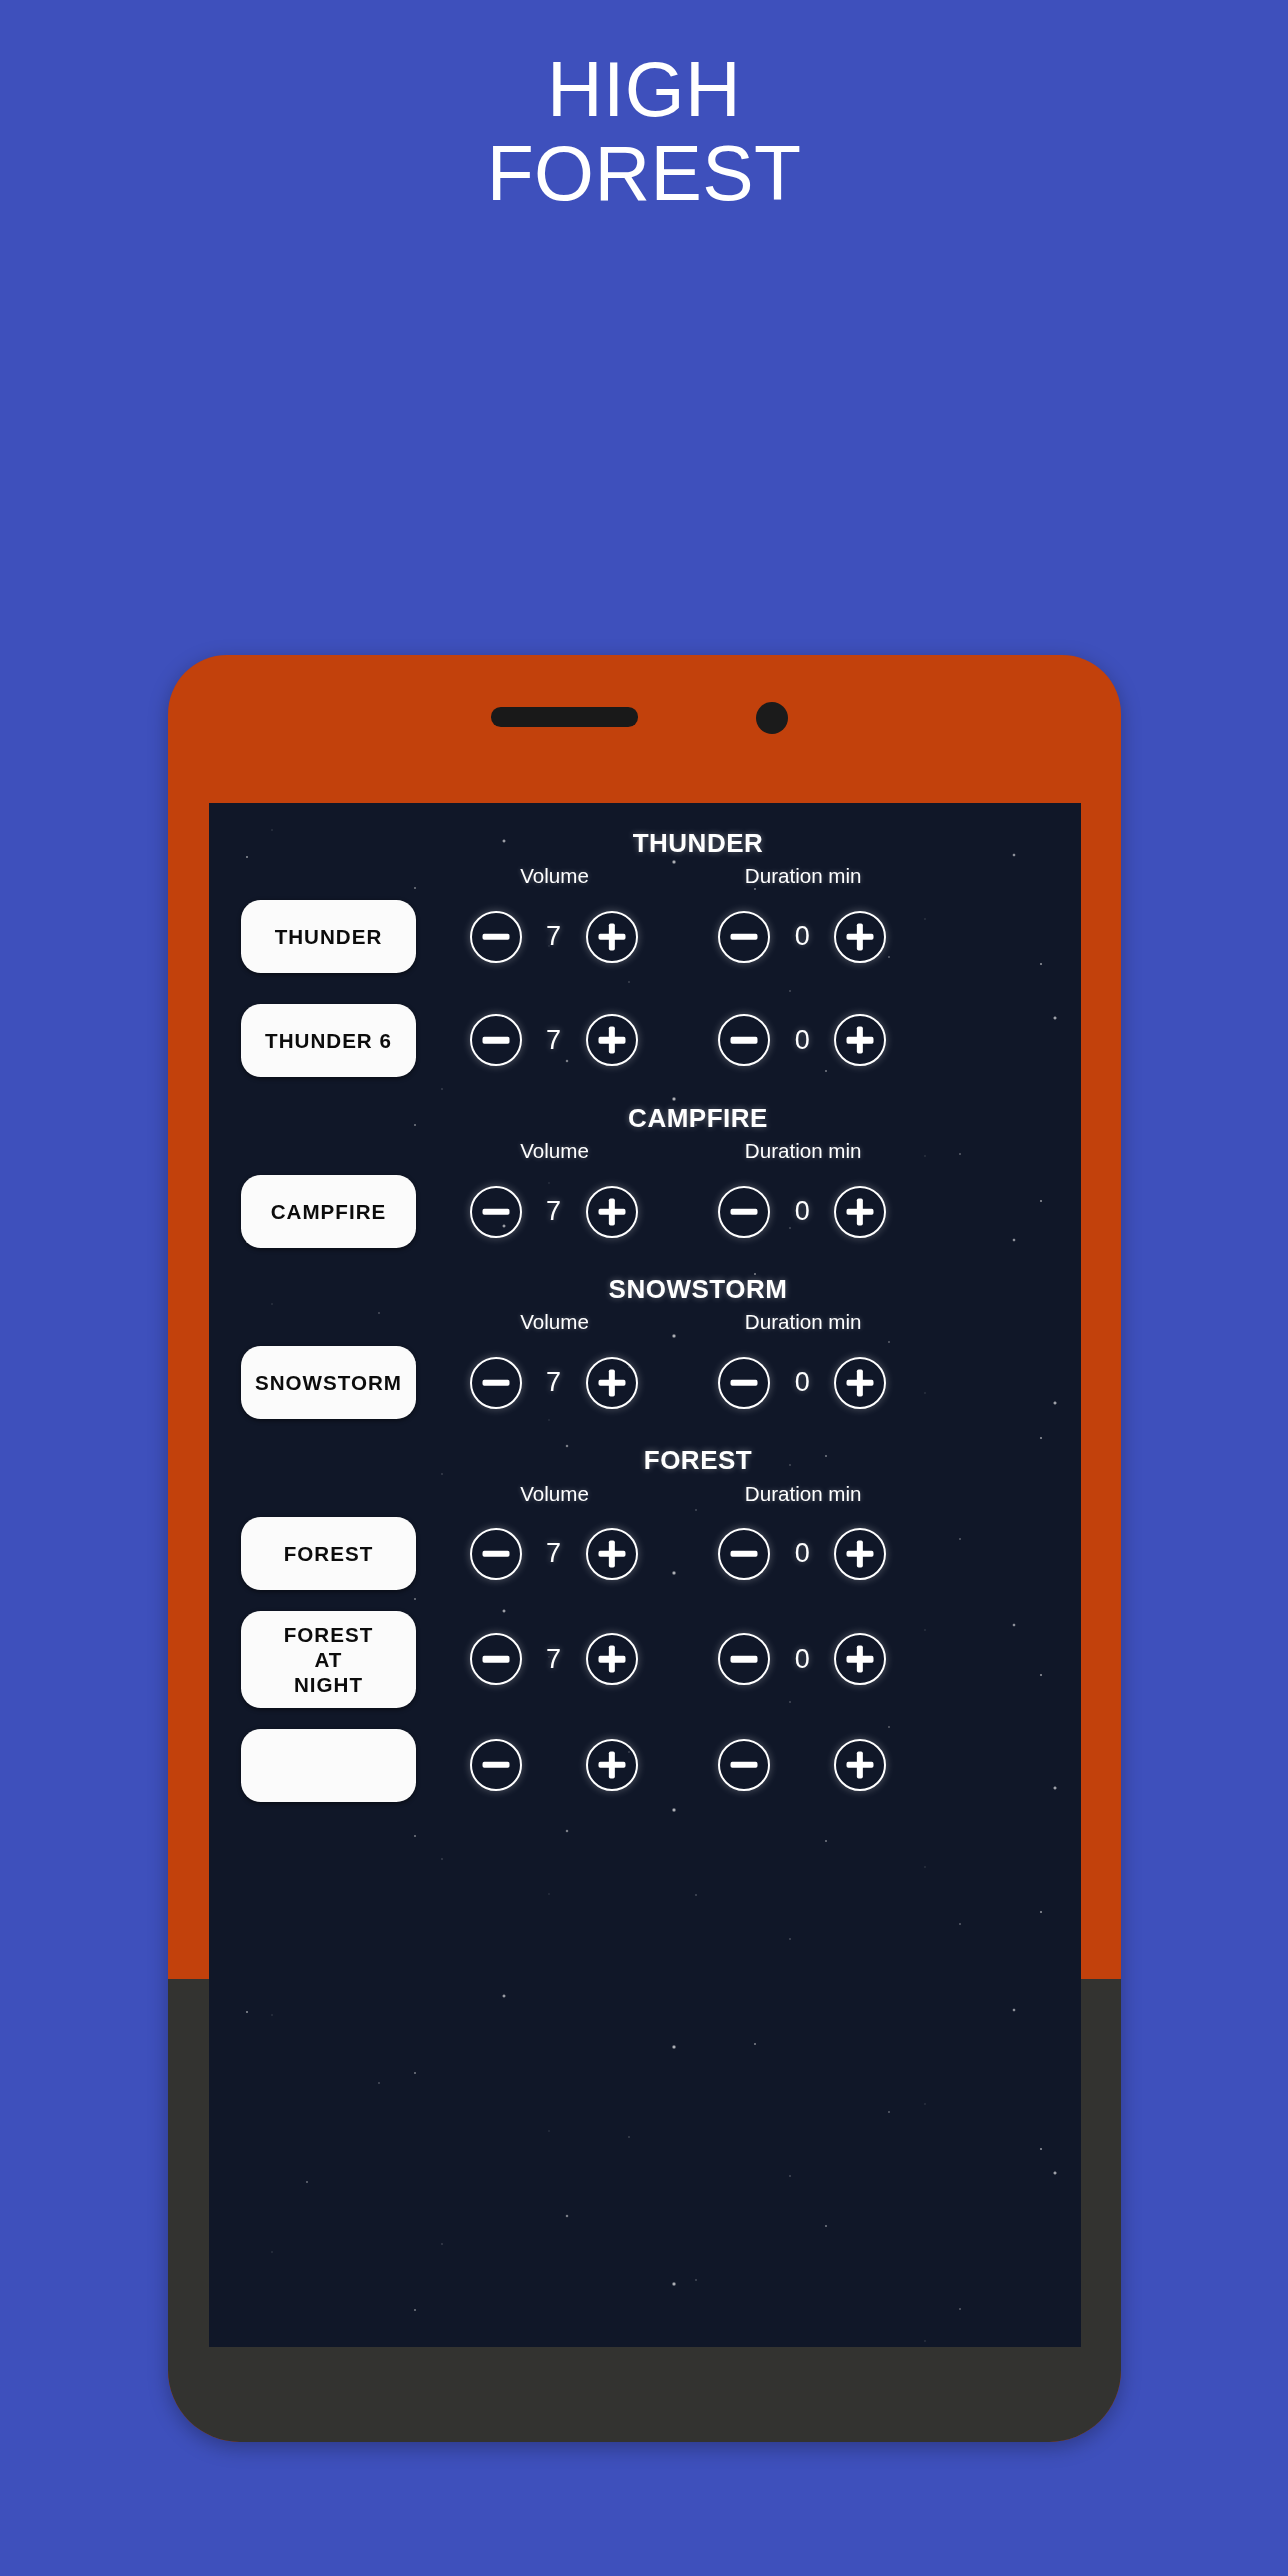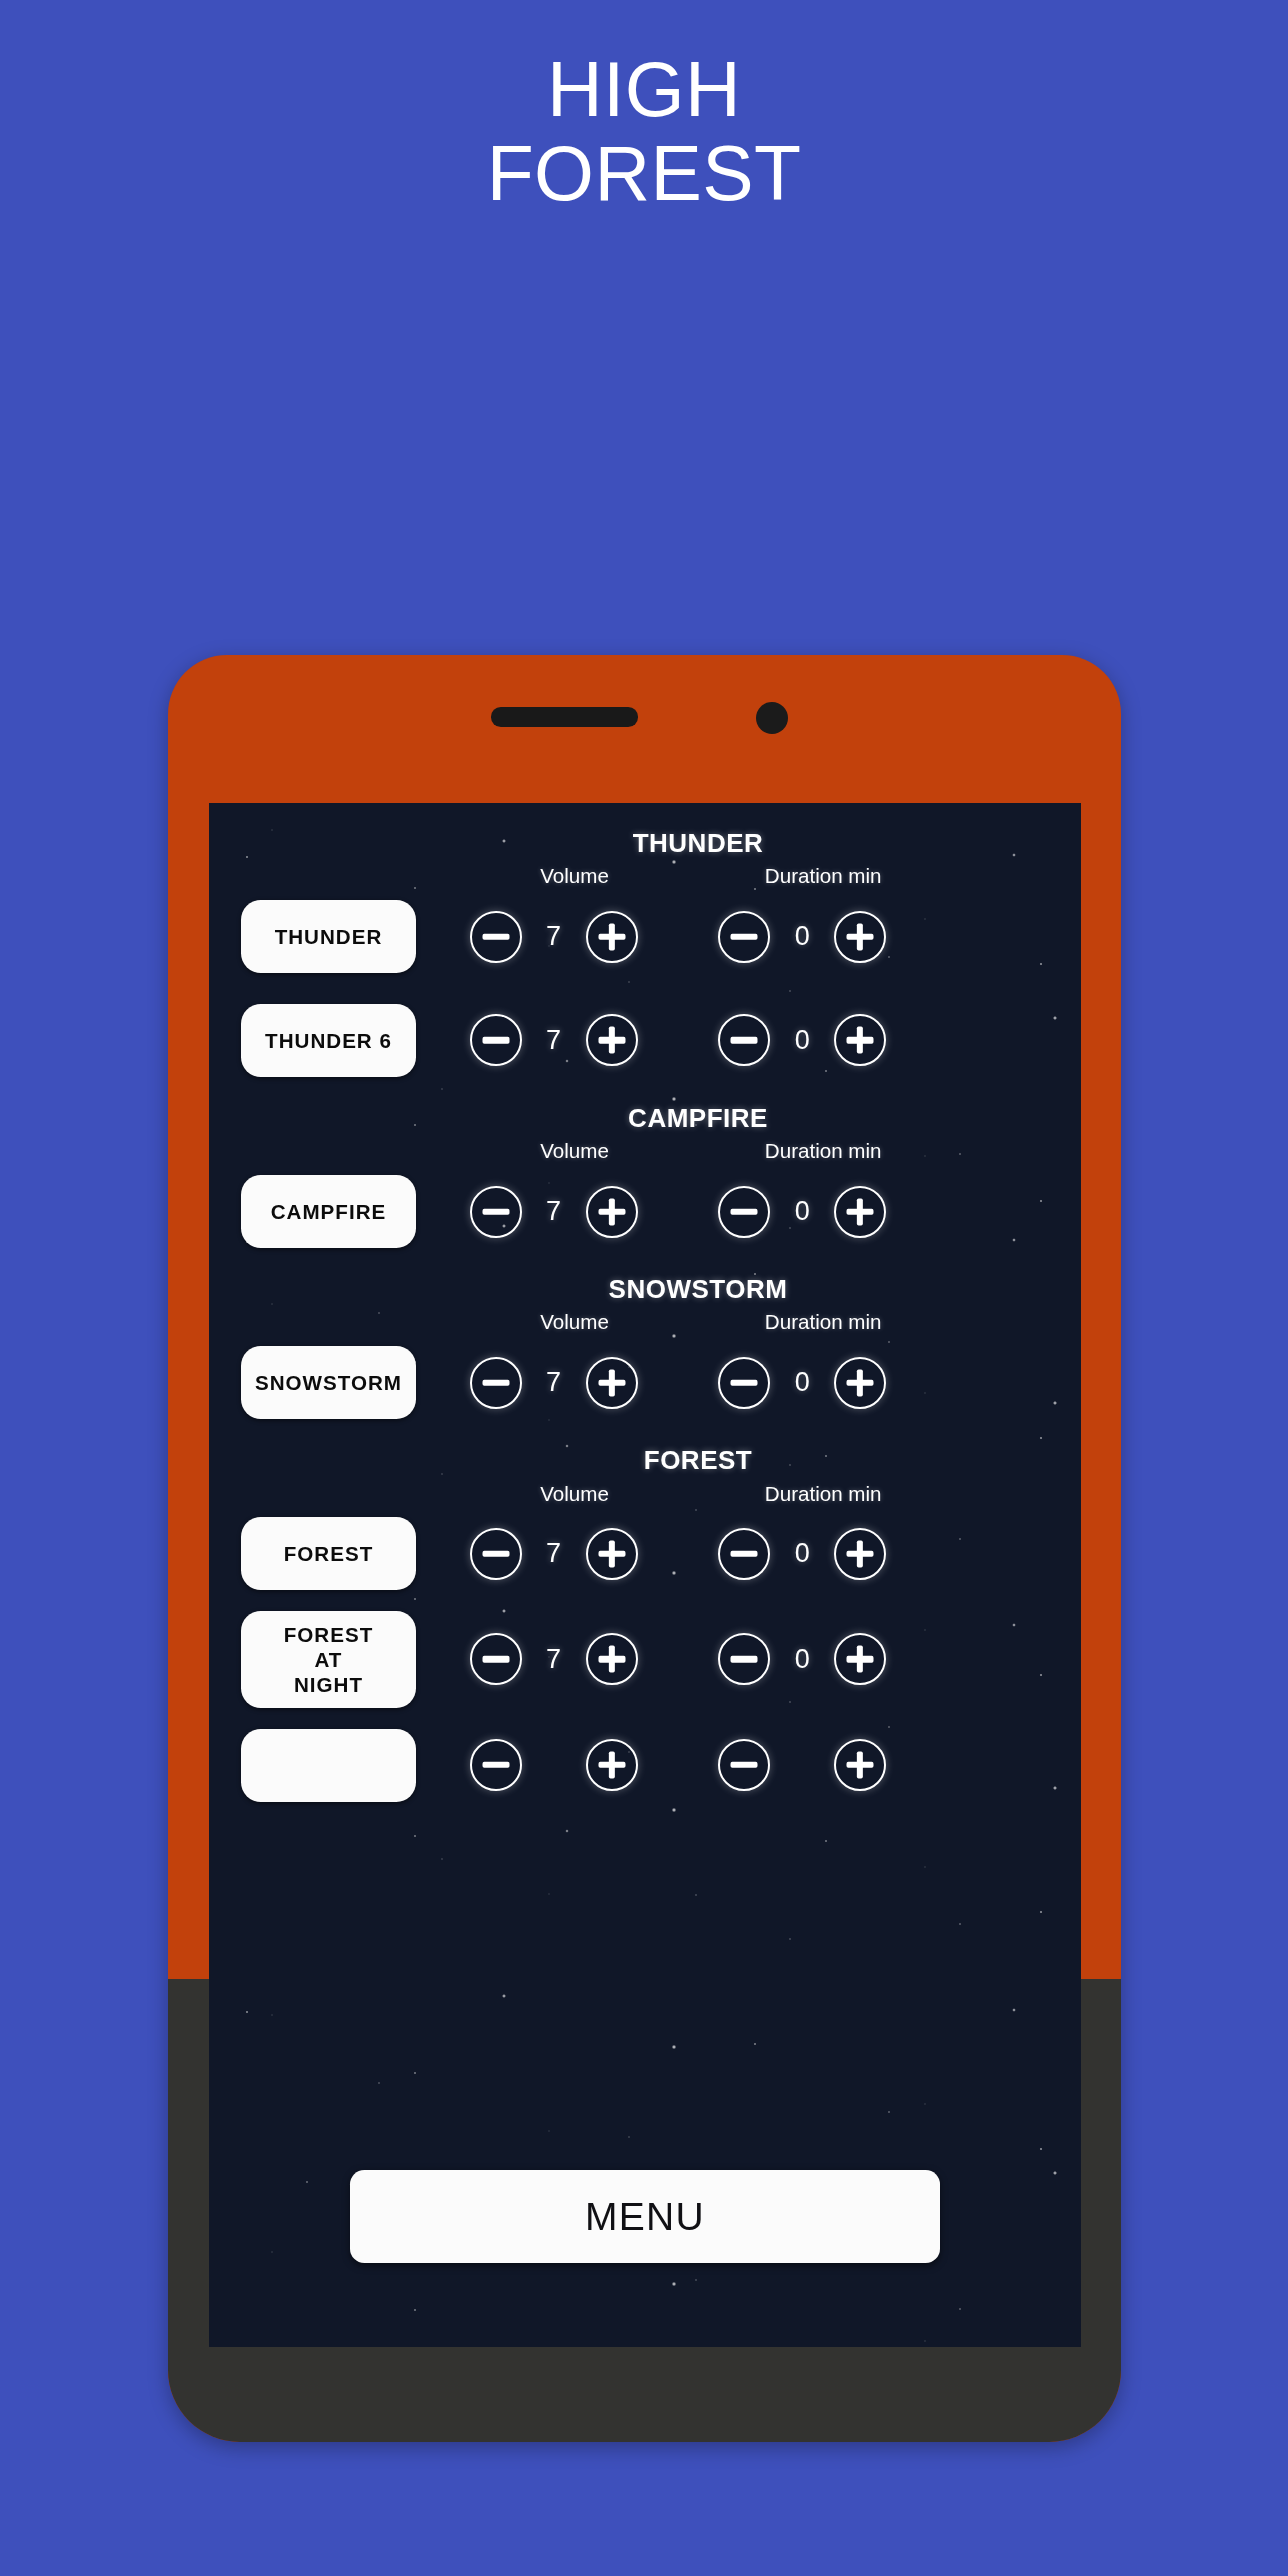--- a/index.html
+++ b/index.html
@@ -141,21 +141,20 @@
     z-index: 3;
   }
 
   .col-labels {
     display: flex;
     align-items: center;
     padding-left: 231px;
     margin-bottom: 1.8px;
     position: relative;
     z-index: 3;
-    margin-left: 20px;
   }
   .col-label {
     color: #ffffff;
     font-size: 20.6px;
     font-weight: 500;
     text-align: center;
     text-shadow: 0 0 5.4px rgba(255,255,255,.3);
   }
   .col-label.vol { width: 229px; }
   .col-label.dur { width: 229px; margin-left: 19.7px; }
@@ -411,18 +410,15 @@
             </div>
             <div class="stepper">
               <button class="circ-btn minus"><span></span></button>
               <div class="step-value"></div>
               <button class="circ-btn plus"><span></span></button>
             </div>
           </div>
         </div>
       </div>
 
-    <div class="menu-bar">
-      <button class="menu-btn">MENU</button>
-    </div>
   </div>
 </div>
 
 
 </body></html>

